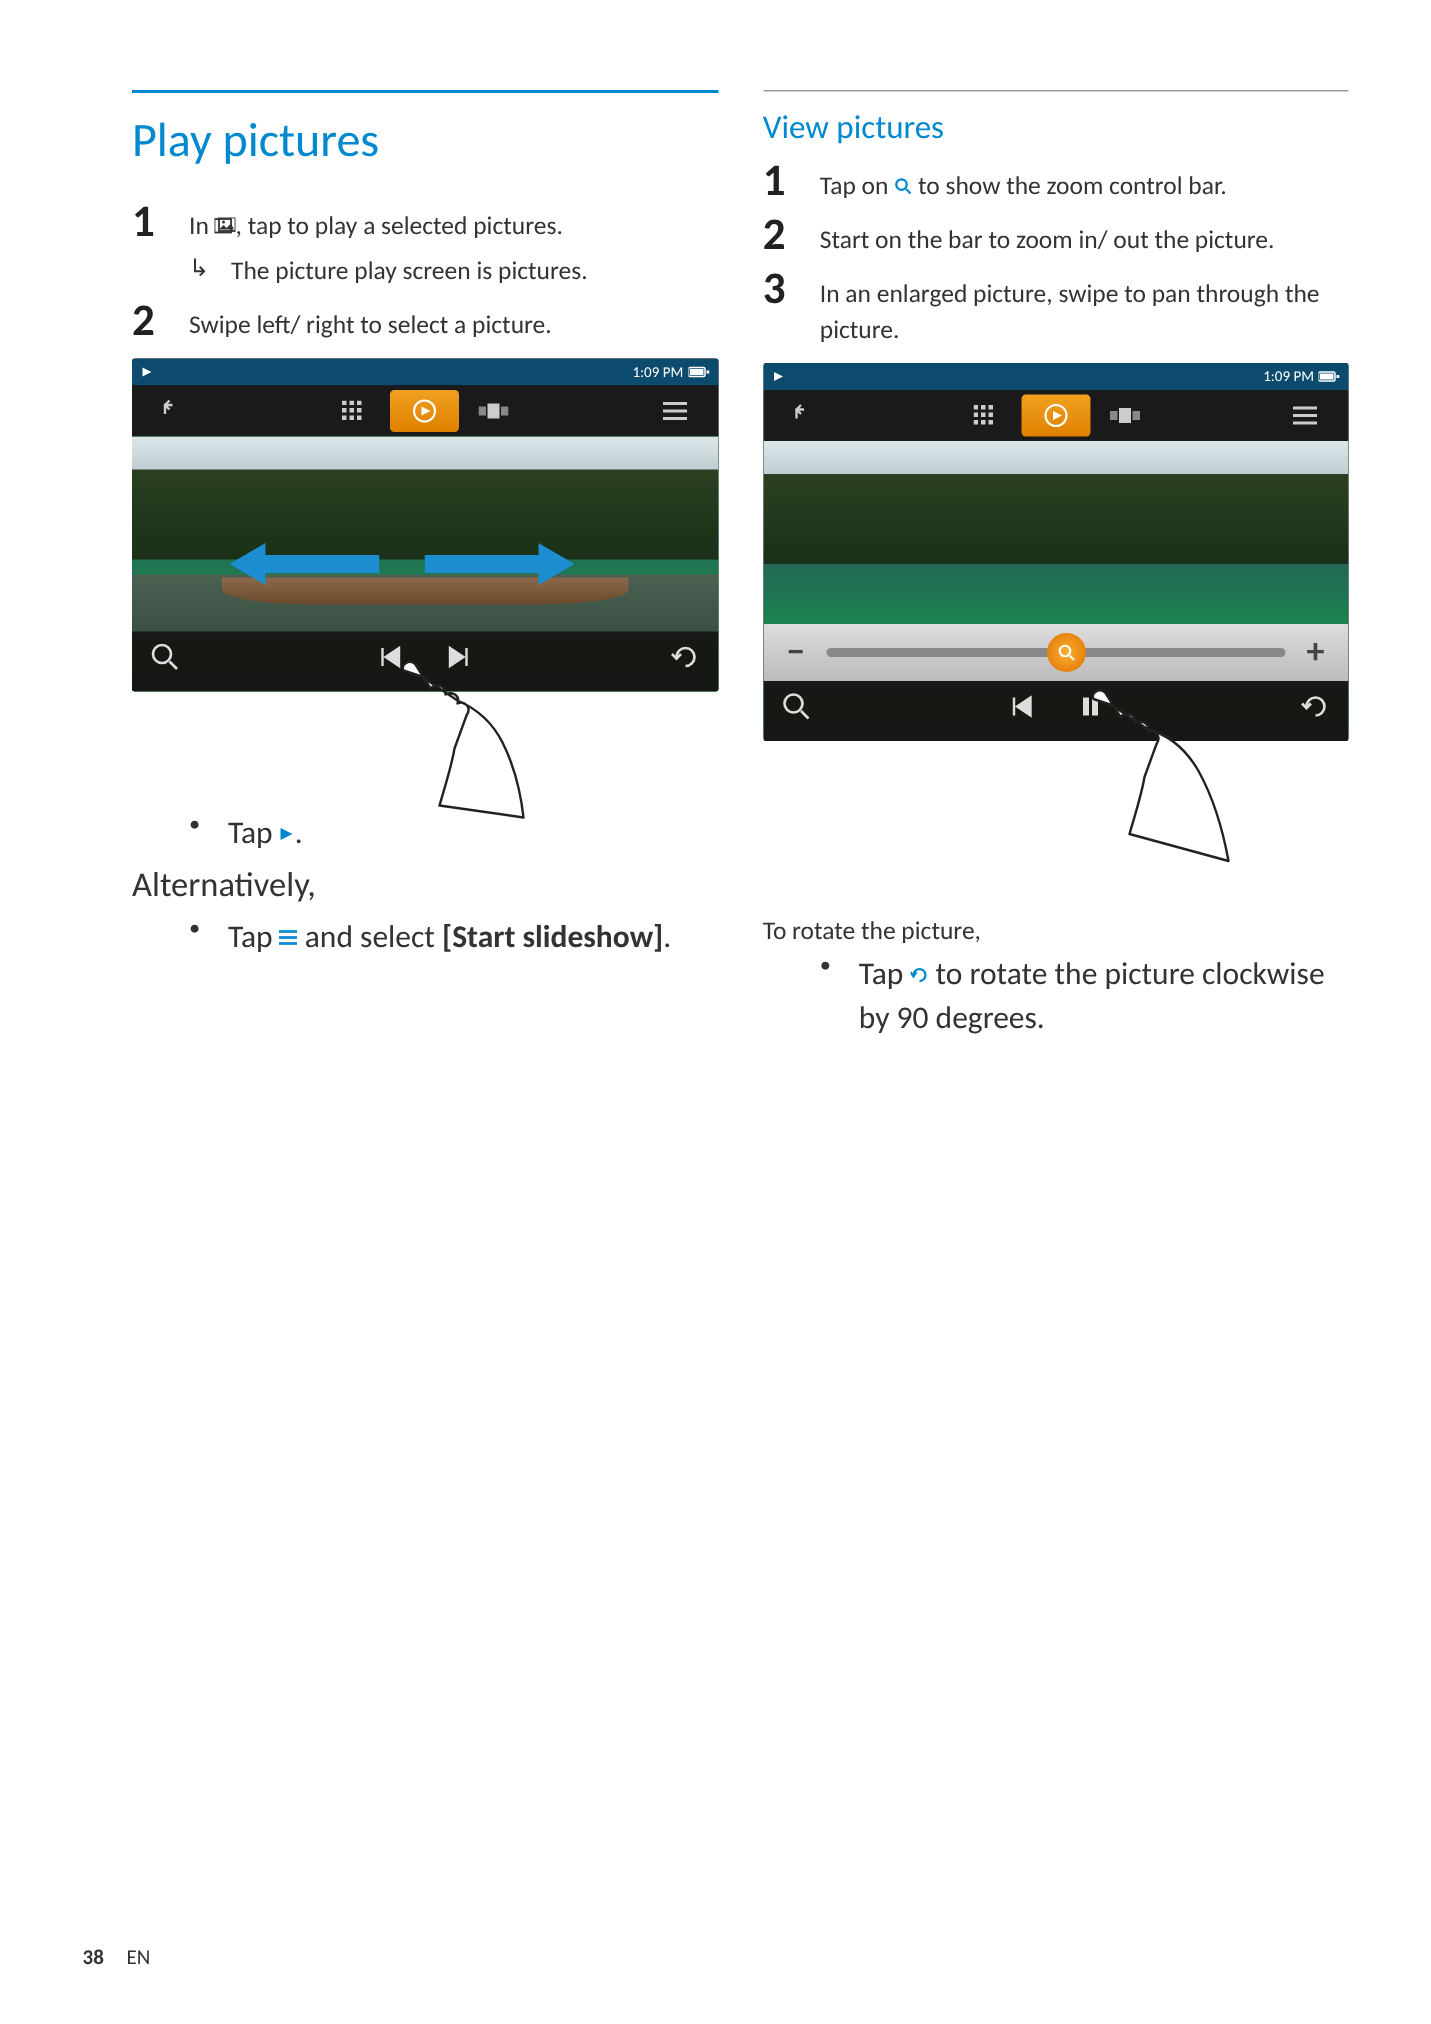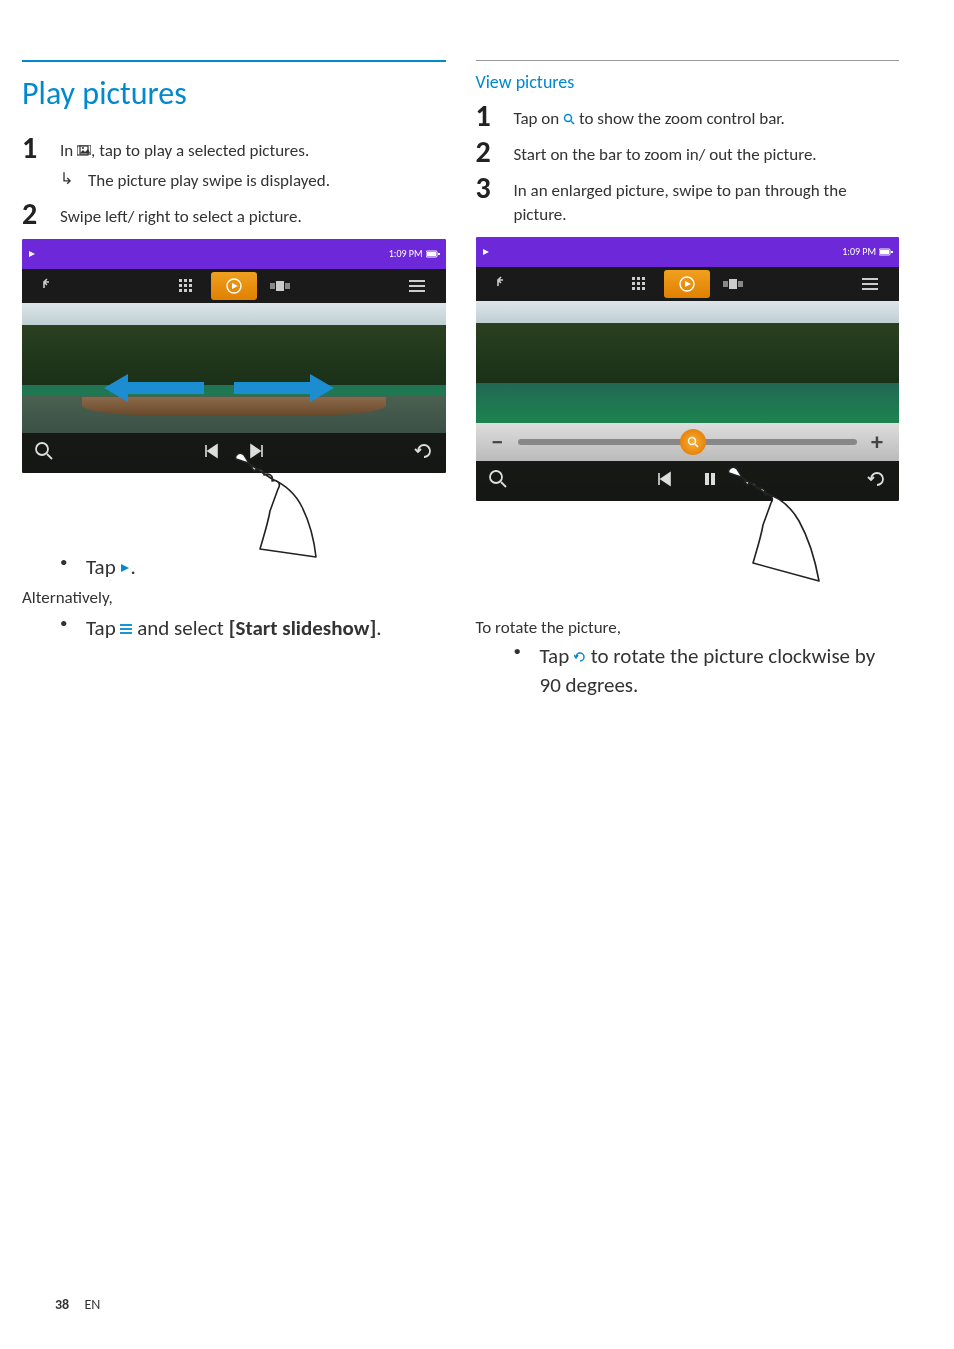--- a/index.html
+++ b/index.html
@@ -1,41 +1,41 @@
 <!DOCTYPE html>
 <html><head>
   <meta charset="utf-8">
   <style>
     * { margin: 0; padding: 0; box-sizing: border-box; }
     body { font-family: "Gill Sans", "Gill Sans MT", Calibri, sans-serif; width: 954px; height: 1349px; background: #fff; color: #333; position: relative; }
-    .page { padding: 60px 55px 40px 22px; display: flex; gap: 30px; }
+    .page { padding: 60px 55px 40px 88px; display: flex; gap: 30px; }
     .col { flex: 1; min-width: 0; }
     .rule { border-top: 2px solid #0089cf; margin-bottom: 12px; }
     .rule-thin { border-top: 1px solid #999; margin-bottom: 10px; }
     h1 { color: #0089cf; font-weight: 400; font-size: 32px; margin-bottom: 20px; }
-    h2 { color: #0089cf; font-weight: 400; font-size: 18px; margin-bottom: 8px; }
+    h2 { color: #0089cf; font-weight: 400; font-size: 22px; margin-bottom: 8px; }
     .sub { font-weight: 400; font-size: 17px; color: #333; margin-bottom: 4px; }
     .steps { list-style: none; }
     .steps > li { display: flex; align-items: flex-start; margin-bottom: 6px; }
     .steps > li .num { font-size: 30px; font-weight: 700; color: #222; width: 38px; flex-shrink: 0; line-height: 1; }
     .steps > li .txt { font-size: 17px; line-height: 1.4; padding-top: 6px; flex: 1; }
     .result { display: flex; margin-left: 38px; margin-top: 2px; margin-bottom: 6px; }
     .result .arrow { width: 28px; flex-shrink: 0; font-size: 16px; }
     .result .rtxt { font-size: 17px; line-height: 1.4; }
     .bullets { list-style: none; margin-left: 30px; }
     .bullets > li { display: flex; margin-bottom: 4px; }
     .bullets > li .dot { width: 34px; flex-shrink: 0; text-align: left; padding-left: 8px; font-size: 15px; }
     .bullets > li .btxt { font-size: 21px; line-height: 1.4; flex: 1; }
-    .plain { font-size: 17px; line-height: 1.4; margin: 4px 0; }
+    .plain { font-size: 23px; line-height: 1.4; margin: 4px 0; }
     .bold { font-weight: 700; }
     .inline-icon { display: inline-flex; vertical-align: middle; position: relative; top: -1px; }
     .inline-icon svg { display: block; }
     
     .shot { width: 100%; background: #000; border-radius: 2px; overflow: hidden; margin: 10px 0 6px 0; position: relative; }
-    .statusbar { height: 30px; background: #6d28d9; display: flex; justify-content: space-between; padding: 0 6px; color: #fff; font-size: 10px; }
+    .statusbar { height: 18px; background: #0c4a6e; display: flex; justify-content: space-between; padding: 0 6px; color: #fff; font-size: 10px; }
     .statusbar .sbl { display:flex; gap:3px; align-items:center; }
     .topbar { height: 34px; background: #1a1a1a; display: flex; align-items: center; justify-content: space-between; padding: 0 6px; }
     .topbar .cluster { display:flex; }
     .tbbtn { width: 46px; height: 28px; display:flex; align-items:center; justify-content:center; border-radius: 3px; }
     .tbbtn.active { background: linear-gradient(#f0a020,#e08000); }
     .photo { height: 170px; background: linear-gradient(#3a5 0%, #2a4 20%, #265 40%, #1b4 100%); position: relative; overflow:hidden; }
     .sky { position:absolute; top:0; left:0; right:0; height:28px; background: linear-gradient(#dce6ea,#b8c8cc); }
     .trees { position:absolute; top:22px; left:0; right:0; height:60px; background: linear-gradient(#2a4020,#1a3018); }
     .water { position:absolute; bottom:38px; left:0; right:0; height:40px; background: linear-gradient(#4a6050,#3a5045); }
     .bridge { position:absolute; bottom:58px; left:60px; right:60px; height:18px; background: linear-gradient(#8a6a4a,#6a4a2a); border-radius: 0 0 60px 60px/0 0 10px 10px; }
@@ -75,21 +75,21 @@
                 <rect x="3" y="0" width="11" height="9" fill="none" stroke="#333" stroke-width="1.2"></rect>
                 <circle cx="6" cy="3" r="1" fill="#333"></circle>
                 <path d="M3 8 L6 5 L8 7 L11 4 L13 8 Z" fill="#333"></path>
               </svg>
             </span><span>, tap to play a selected pictures.</span>
         </div>
       </li>
     </ol>
     <div class="result">
       <div class="arrow">↳</div>
-      <div class="rtxt">The picture play swipe is displayed.</div>
+      <div class="rtxt">The picture play screen is pictures.</div>
     </div>
     <ol class="steps">
       <li>
         <div class="num">2</div>
         <div class="txt">Swipe left/ right to select a picture.</div>
       </li>
     </ol>
 
     <div class="shot">
       <div class="statusbar">

